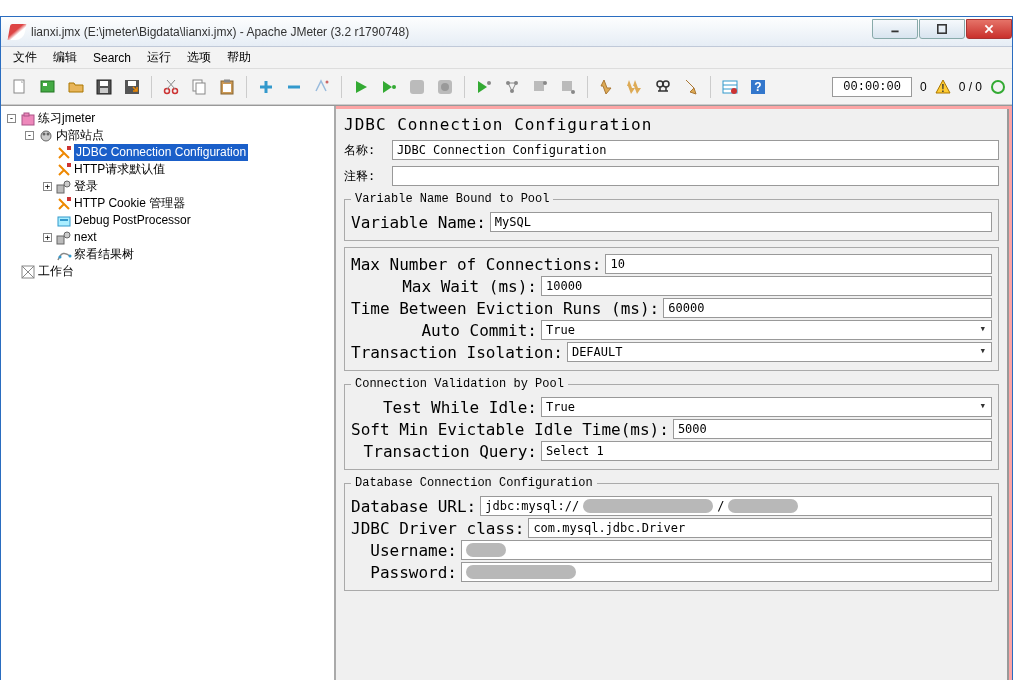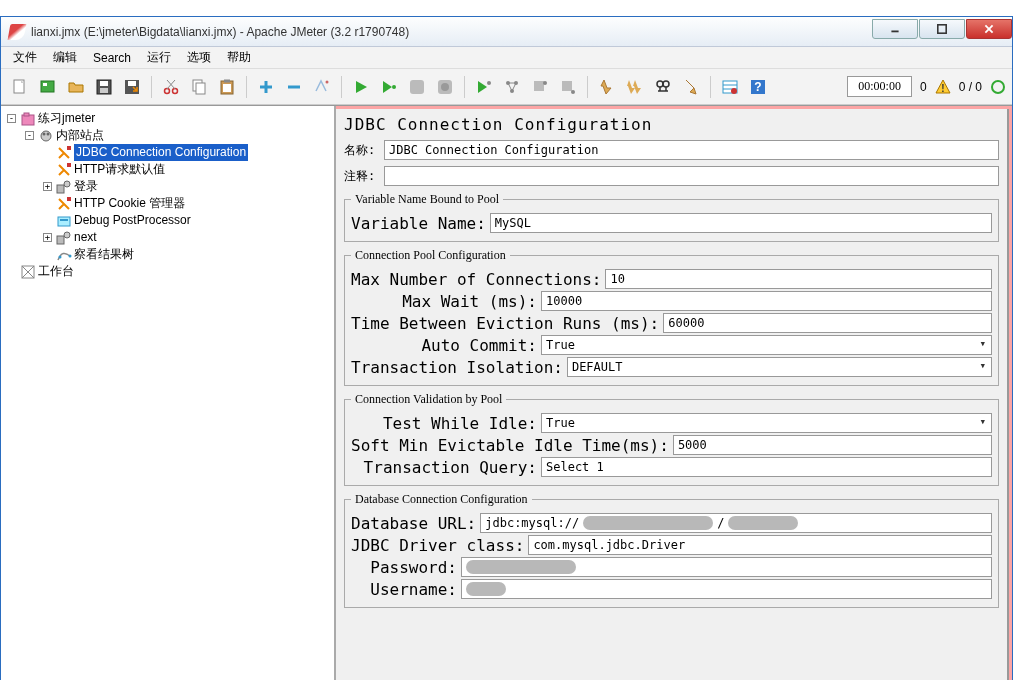--- a/index.html
+++ b/index.html
@@ -11,40 +11,40 @@
 .winbtns { display: flex; }
 .winbtn { width: 46px; height: 20px; margin-top: -6px; border: 1px solid #8aa; border-radius: 0 0 3px 3px; display: flex; align-items: center; justify-content: center; margin-left: 1px; background: linear-gradient(#f6f9fc,#d8e4ef); }
 .winbtn.close { background: linear-gradient(#e57368,#c9302c); border-color: #a33; }
 .winbtn svg { width: 12px; height: 12px; }
 .menubar { height: 22px; display: flex; align-items: center; padding: 0 6px; gap: 4px; background: #f3f3f3; border-bottom: 1px solid #ddd; }
 .menubar span { padding: 2px 6px; cursor: default; font-size: 12px; }
 .toolbar { height: 36px; display: flex; align-items: center; padding: 2px 6px; border-bottom: 1px solid #ccc; background: #f3f3f3; gap: 2px; }
 .tbtn { width: 26px; height: 26px; display: flex; align-items: center; justify-content: center; border: 1px solid transparent; border-radius: 3px; }
 .sep { width: 1px; height: 22px; background: #ccc; margin: 0 4px; }
 .tool-right { margin-left: auto; display: flex; align-items: center; gap: 8px; }
-.timebox { border: 1px solid #999; padding: 2px 10px; font-family: Liberation Serif, serif; background: #fff; }
+.timebox { border: 1px solid #999; padding: 2px 10px; font-family: Liberation Mono, monospace; background: #fff; }
 .warnico { width: 16px; height: 16px; }
 .content { flex: 1; display: flex; border-top: 1px solid #999; min-height: 0; }
 .tree { width: 335px; border-right: 2px solid #aaa; background: #fff; padding: 4px 2px; overflow: auto; font-size: 12px; }
 .tree ul { list-style: none; padding-left: 18px; }
 .tree > ul { padding-left: 2px; }
 .tree li { line-height: 17px; white-space: nowrap; position: relative; }
 .node { display: flex; align-items: center; gap: 2px; padding: 0 2px; height: 17px; }
 .node.sel .lbl { background: #1a5fc9; color: #fff; padding: 0 2px; }
 .toggle { width: 9px; height: 9px; border: 1px solid #888; display: inline-flex; align-items: center; justify-content: center; font-size: 9px; line-height: 7px; margin-right: 2px; background: #fff; cursor: default; font-family: monospace; }
 .toggle.none { border: none; }
 .nico { width: 16px; height: 16px; display: inline-block; flex-shrink: 0; }
 .lbl { font-size: 12px; }
 .panel { flex: 1; background: #f0f0f0; border: 2px solid #999; border-left: none; border-top: none; margin: 3px 3px 3px 0; padding: 6px 8px; overflow: auto; display: flex; flex-direction: column; gap: 6px; font-family: "SimSun", monospace; }
 .form-title { font-size: 16px; letter-spacing: 1px; font-family: "SimSun", monospace; }
-.frow { display: flex; align-items: center; gap: 4px; }
+.frow { display: flex; align-items: center; gap: 12px; }
 .frow label { min-width: 36px; font-size: 12px; }
 .frow input { flex: 1; border: 1px solid #999; padding: 2px 4px; font-size: 12px; font-family: "SimSun", monospace; background: #fff; }
 fieldset { border: 1px solid #aaa; padding: 4px 6px 6px 6px; }
-fieldset legend { font-size: 12px; padding: 0 4px; font-family: Liberation Serif, serif; }
+fieldset legend { font-size: 12px; padding: 0 4px; font-family: Liberation Mono, monospace; }
 .grow { display: flex; align-items: center; margin: 2px 0; }
 .grow .glabel { text-align: right; font-size: 16px; padding-right: 4px; font-family: "SimSun", monospace; min-width: 190px; }
 .grow .gcred { display: block; height: 14px; background: #b8b8b8; border-radius: 7px; }
 .grow input, .grow select { flex: 1; border: 1px solid #999; padding: 1px 4px; font-size: 12px; font-family: "SimSun", monospace; background: #fff; height: 20px; }
 .grow select { appearance: none; -webkit-appearance: none; background: #fff; }
 .selwrap { position: relative; flex: 1; display: flex; }
 .selwrap::after { content: "▾"; position: absolute; right: 6px; top: 2px; font-size: 11px; color: #333; pointer-events: none; }
 .credrow .glabel { min-width: 110px; }
 .credrow .gval { flex: 1; }
 </style>
@@ -386,21 +386,20 @@
 
       <fieldset>
         <legend>Variable Name Bound to Pool</legend>
         <div class="grow">
             <span class="glabel" style="min-width:90px;text-align:left">Variable Name:</span>
             <input type="text" value="MySQL" style="">
           </div>
       </fieldset>
 
       <fieldset>
-        <legend>Connection Pool Configuration</legend>
         <div class="grow">
             <span class="glabel">Max Number of Connections:</span>
             <input type="text" value="10" style="">
           </div>
         <div class="grow">
             <span class="glabel">Max Wait (ms):</span>
             <input type="text" value="10000" style="">
           </div>
         <div class="grow">
             <span class="glabel">Time Between Eviction Runs (ms):</span>
@@ -447,27 +446,27 @@
               <span class="gcred" style="width:130px"></span>
               <span>/</span>
               <span class="gcred" style="width:70px"></span>
           </div>
         </div>
         <div class="grow credrow">
             <span class="glabel">JDBC Driver class:</span>
             <input type="text" value="com.mysql.jdbc.Driver" style="">
           </div>
         <div class="grow credrow">
+            <span class="glabel">Username:</span>
+          <div class="gval" style="border:1px solid #999;background:#fff;padding:1px 4px;height:20px;display:flex;align-items:center;">
+              <span class="gcred" style="width:40px"></span>
+            </div>
+        </div>
+        <div class="grow credrow">
             <span class="glabel">Password:</span>
           <div class="gval" style="border:1px solid #999;background:#fff;padding:1px 4px;height:20px;display:flex;align-items:center;">
               <span class="gcred" style="width:110px"></span>
-            </div>
-        </div>
-        <div class="grow credrow">
-            <span class="glabel">Username:</span>
-          <div class="gval" style="border:1px solid #999;background:#fff;padding:1px 4px;height:20px;display:flex;align-items:center;">
-              <span class="gcred" style="width:40px"></span>
             </div>
         </div>
       </fieldset>
     </div>
   </div>
 </div>
 
 </body></html>

